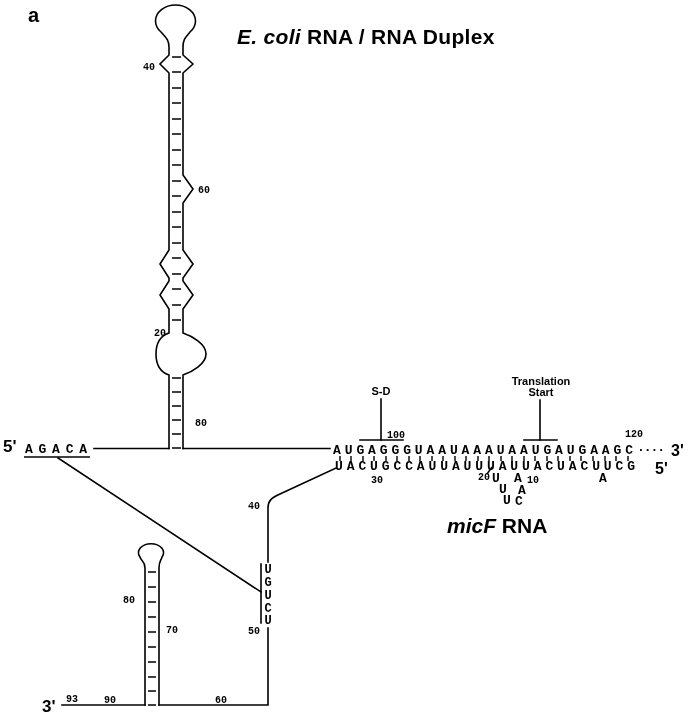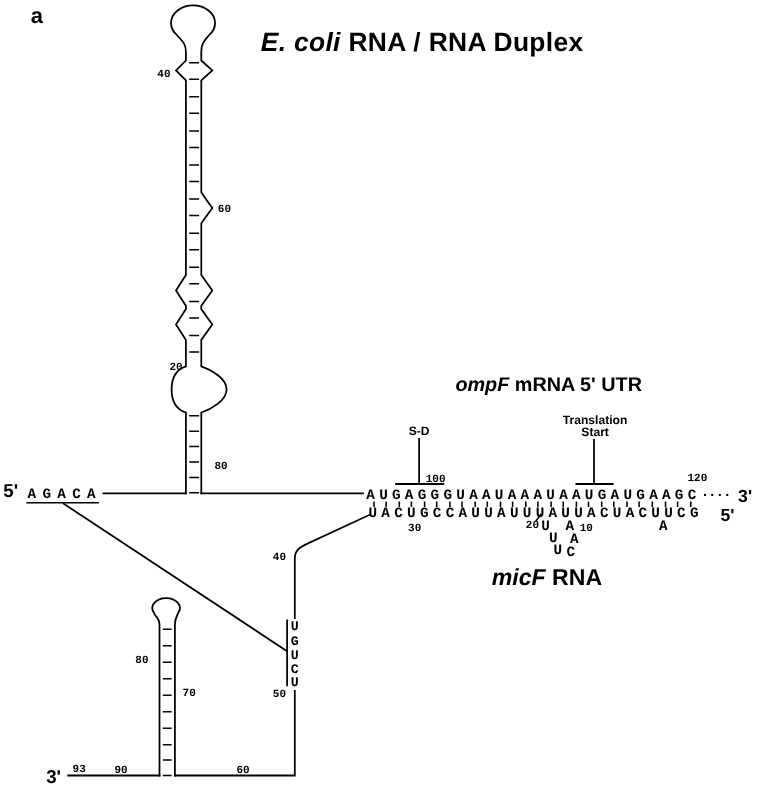--- a/index.html
+++ b/index.html
@@ -12,21 +12,21 @@
   .thin { stroke:#000; stroke-width:1.4; fill:none; stroke-linecap:butt; }
   .seq  { font:700 13px "Liberation Mono", monospace; fill:#000; }
   .vseq { font:700 12px "Liberation Mono", monospace; fill:#000; }
   .num  { font:700 10px "Liberation Mono", monospace; fill:#000; }
   .lbl  { font:700 11px "Liberation Sans", sans-serif; fill:#000; }
   .prime{ font:700 16px "Liberation Sans", sans-serif; fill:#000; }
   .mid  { text-anchor:middle; }
   .htitle { position:absolute; font-weight:700; white-space:nowrap; }
   .it   { font-style:italic; }
   #panel-a    { left:28px;  top:4px;   font-size:20px; }
-  #main-title { left:237px; top:25px;  font-size:24px; letter-spacing:0.3px; }
+  #main-title { left:237px; top:25px;  font-size:21px; letter-spacing:0.3px; }
   #ompf-title { left:414px; top:339px; font-size:18px; }
   #micf-title { left:447px; top:514px; font-size:21px; }
 </style>
 </head>
 <body>
 
 <div id="fig">
 
   <svg width="693" height="717" viewBox="0 0 693 717">
 
@@ -140,21 +140,18 @@
   </svg>
 
   <div id="panel-a" class="htitle">
     <span>a</span>
   </div>
 
   <div id="main-title" class="htitle">
     <span class="it">E. coli</span><span> RNA / RNA Duplex</span>
   </div>
 
-  <div id="ompf-title" class="htitle">
-    <span class="it">ompF</span><span> mRNA 5' UTR</span>
-  </div>
 
   <div id="micf-title" class="htitle">
     <span class="it">micF</span><span> RNA</span>
   </div>
 
 </div>
 
 </body></html>

